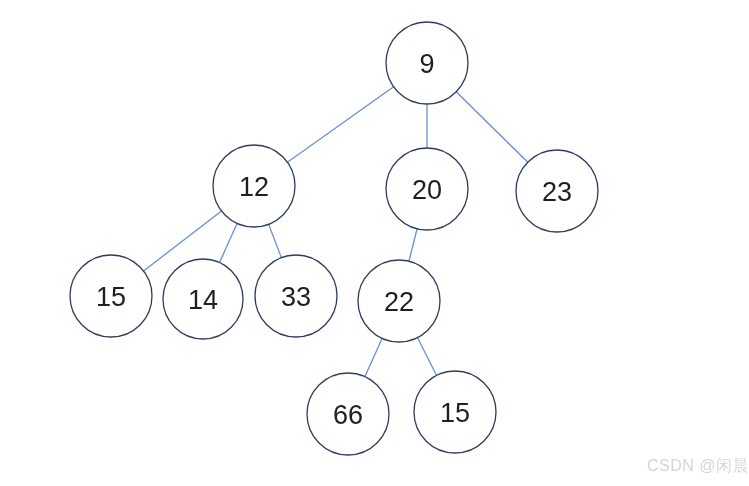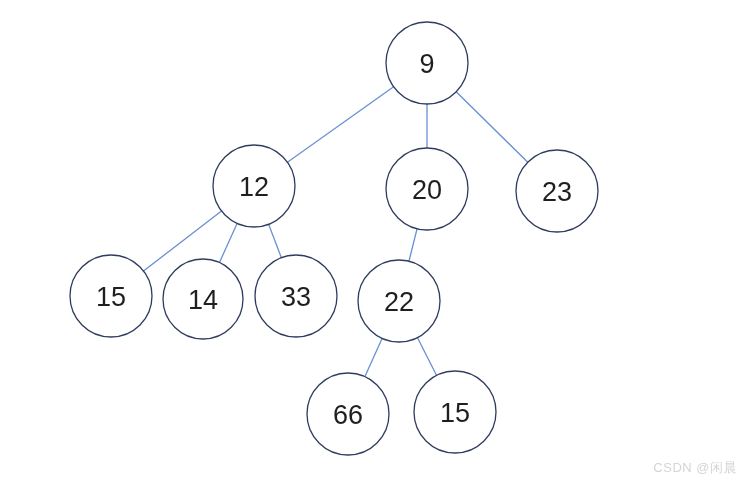--- a/index.html
+++ b/index.html
@@ -21,23 +21,23 @@
     top: 0;
     display: block;
   }
   svg text.node-label {
     font-family: "Liberation Sans", "DejaVu Sans", sans-serif;
     font-size: 27px;
     fill: #1f1f1f;
   }
   .watermark {
     position: absolute;
-    right: 12px;
+    right: 0;
     bottom: 9px;
-    font-size: 13px;
+    font-size: 16px;
     letter-spacing: 0.5px;
     color: #d5d5d5;
     user-select: none;
   }
 </style>
 </head>
 <body>
 
 <div class="canvas">
   <svg width="749" height="486" viewBox="0 0 749 486" xmlns="http://www.w3.org/2000/svg">

